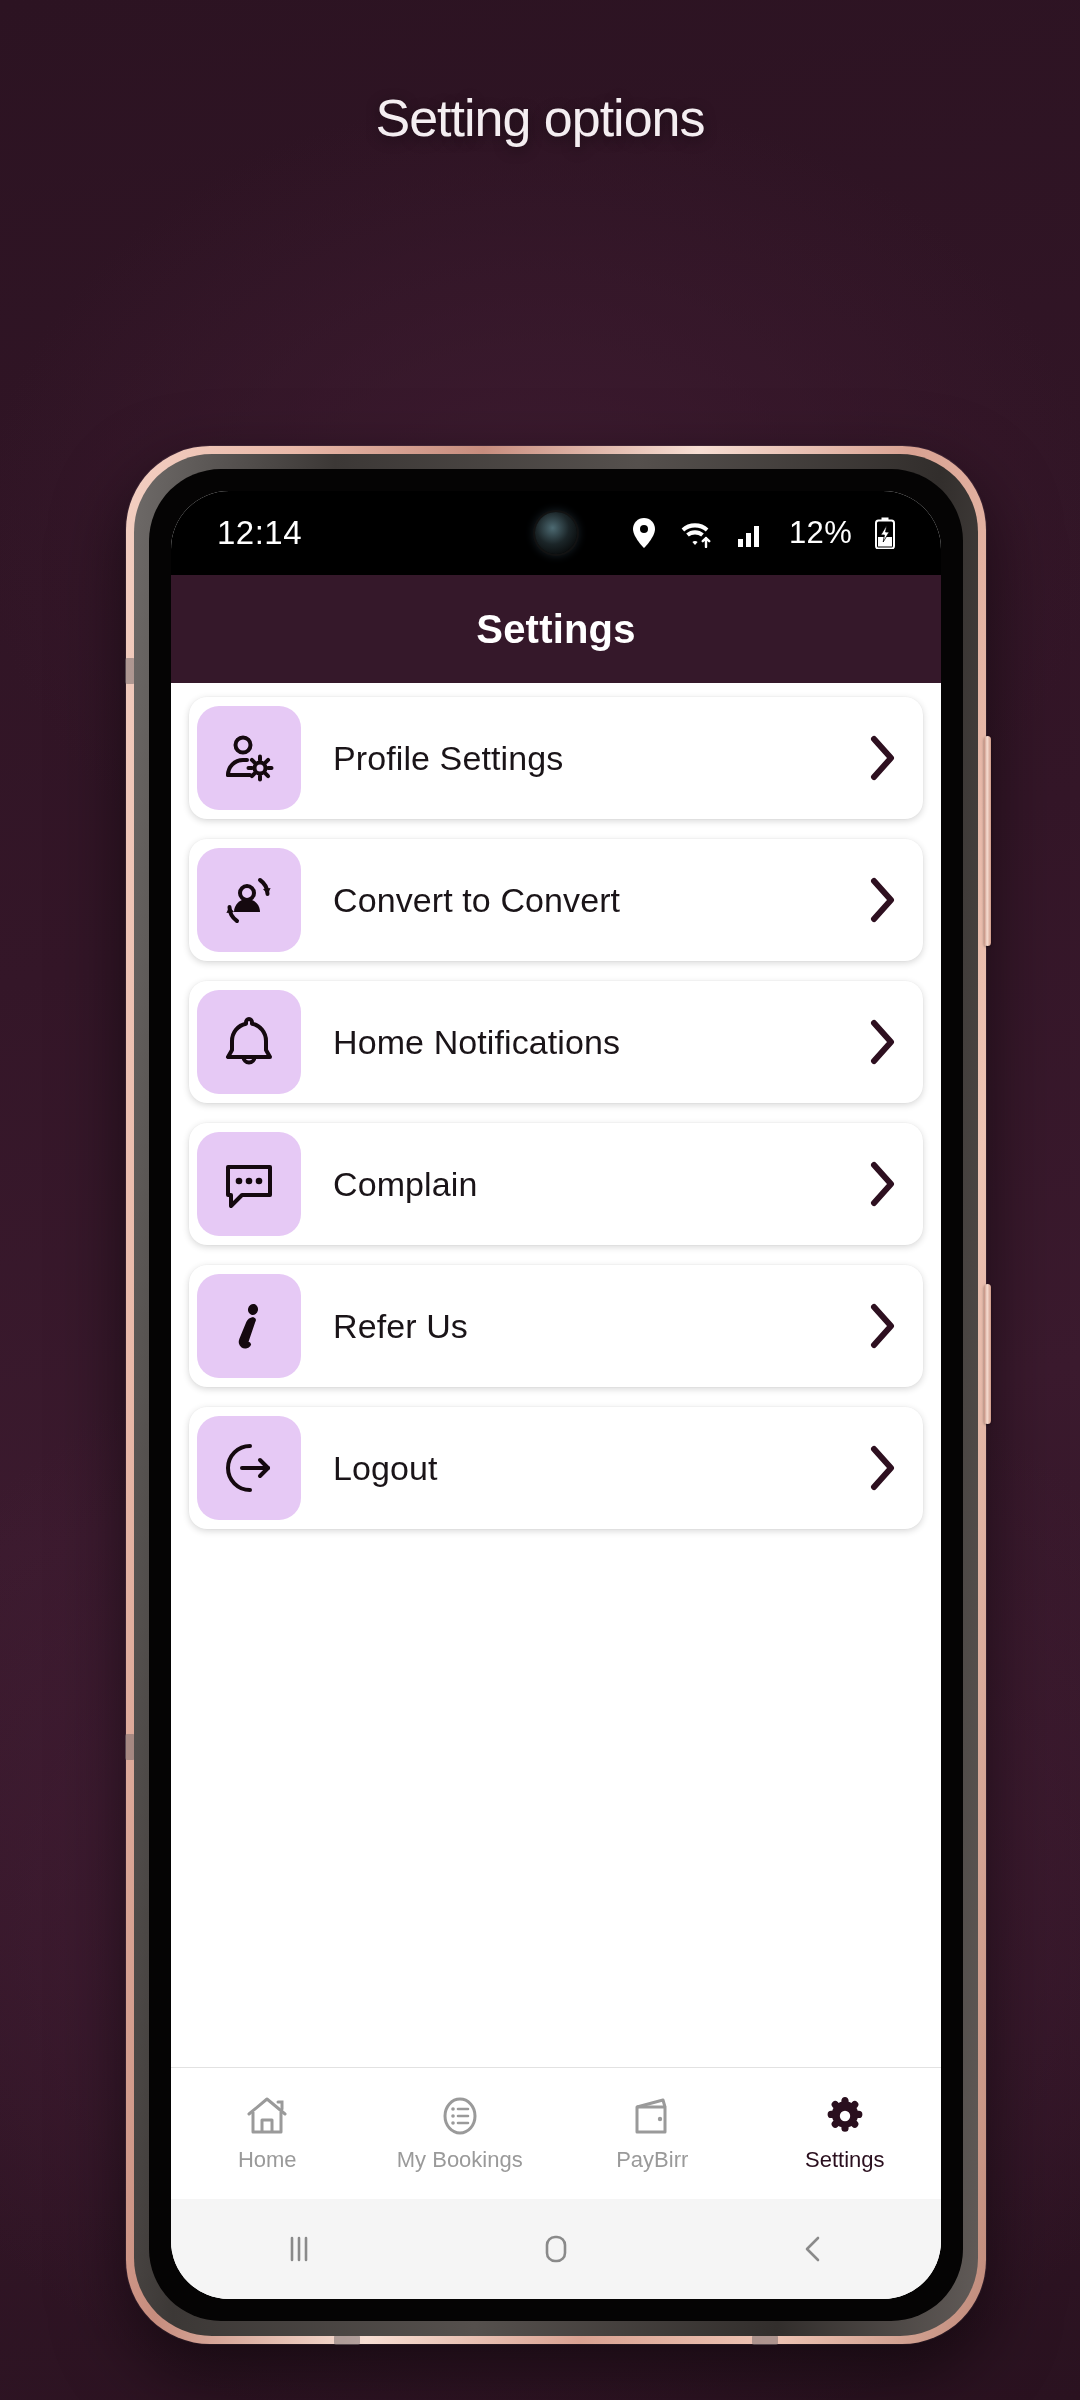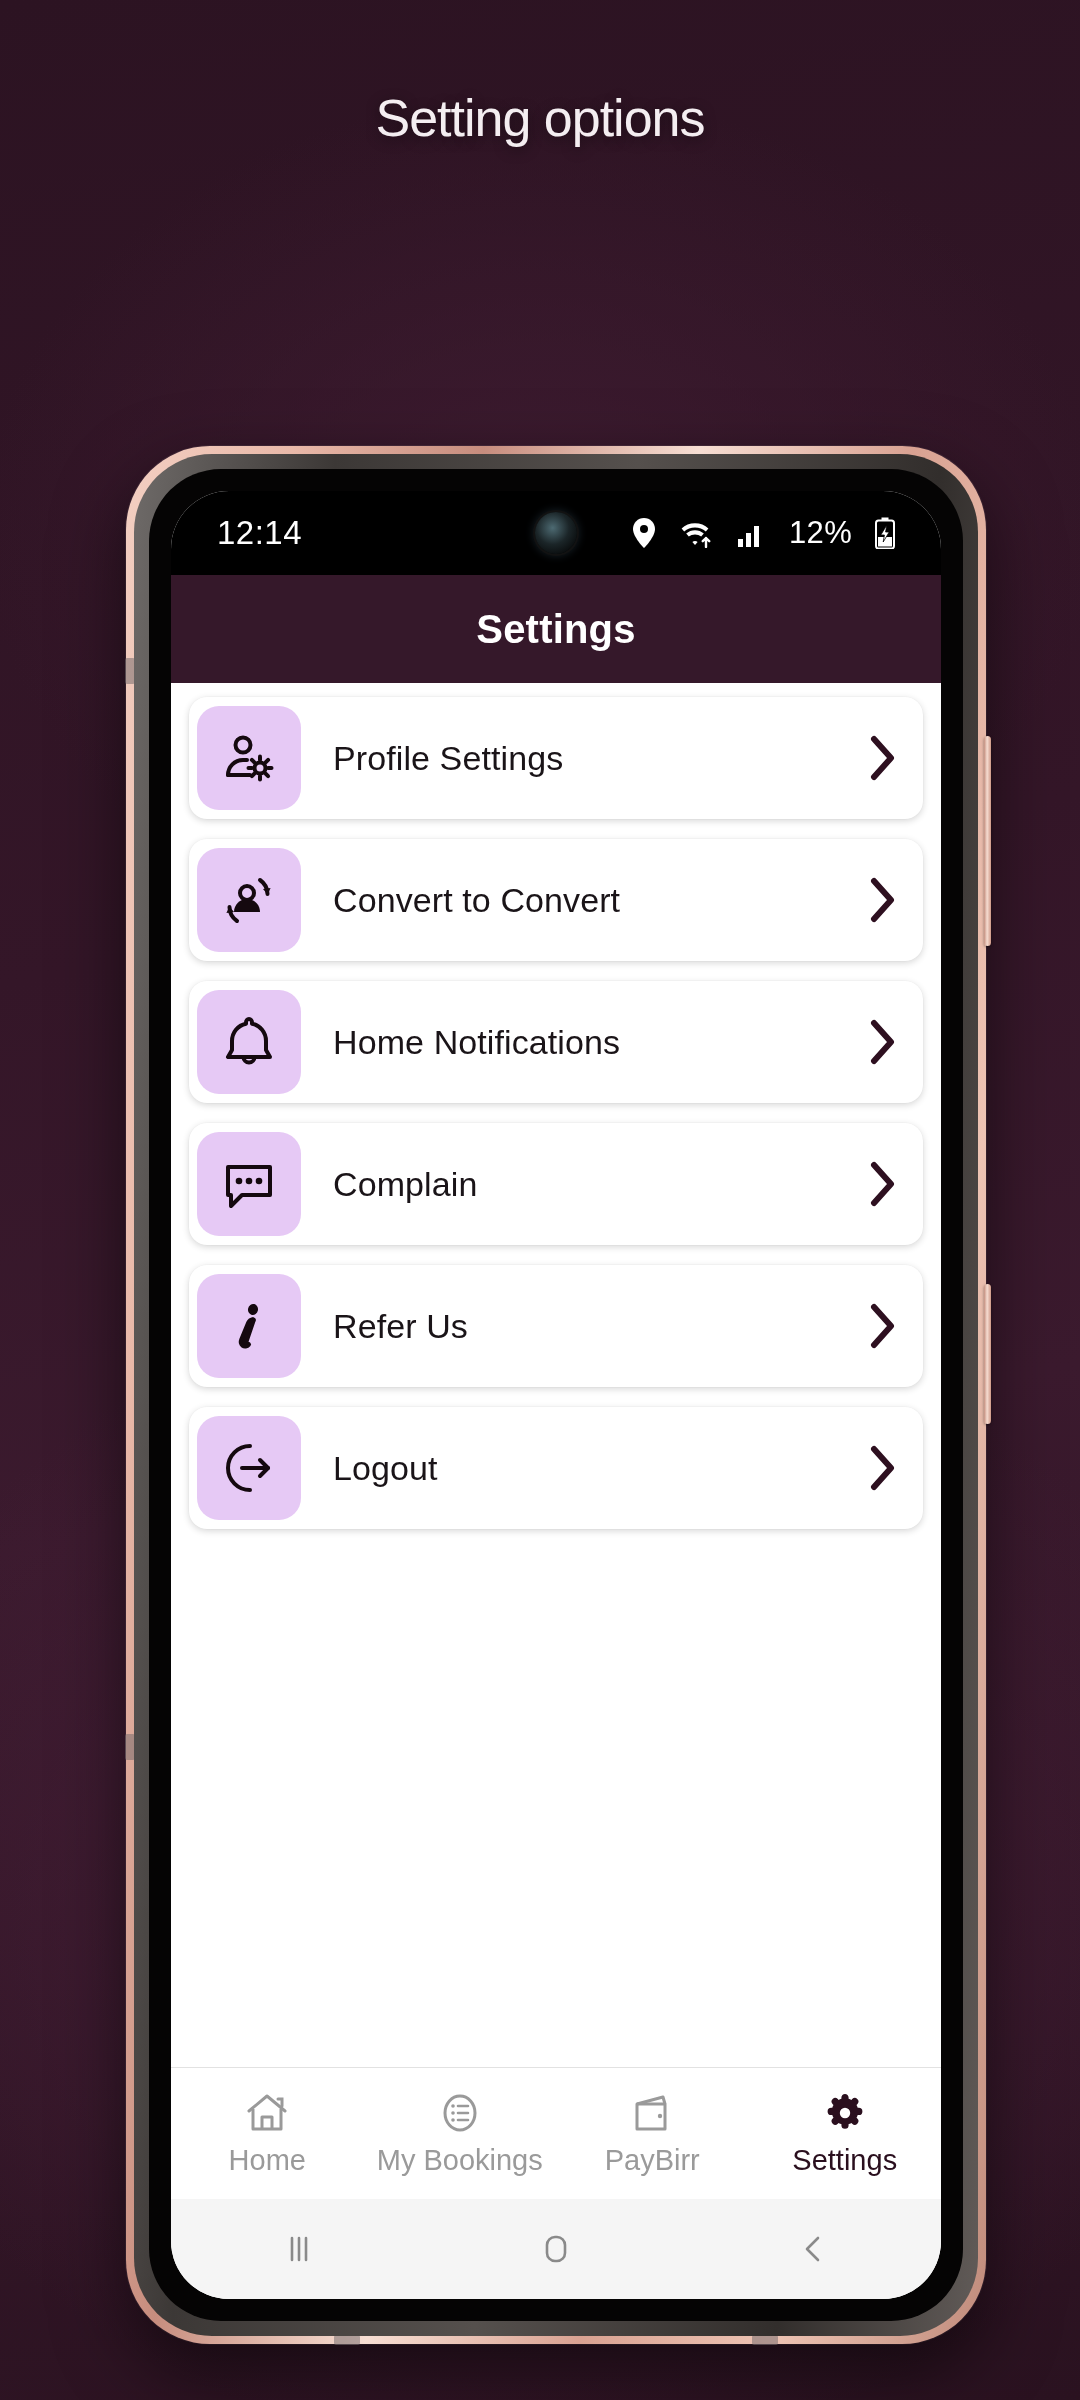--- a/index.html
+++ b/index.html
@@ -132,21 +132,21 @@
     flex:0 0 auto; height:132px;
     background:#ffffff;
     border-top:1px solid #e2e2e2;
     display:flex; align-items:center;
   }
   .nav-item{
     flex:1 1 0; display:flex; flex-direction:column;
     align-items:center; justify-content:center; gap:9px;
   }
   .nav-item svg{ display:block; }
-  .nav-label{ font-size:29px; color:#9a9a9a; }
+  .nav-label{ font-size:22px; color:#9a9a9a; }
   .nav-item.active .nav-label{ color:#2a0f1e; font-weight:400; }
 
   
   .sys-nav{
     flex:0 0 auto; height:100px;
     background:#f5f5f5;
     display:flex; align-items:center; justify-content:space-around;
   }
   .sys-btn{ display:flex; align-items:center; justify-content:center; width:180px; }
   .sys-btn svg{ display:block; }

